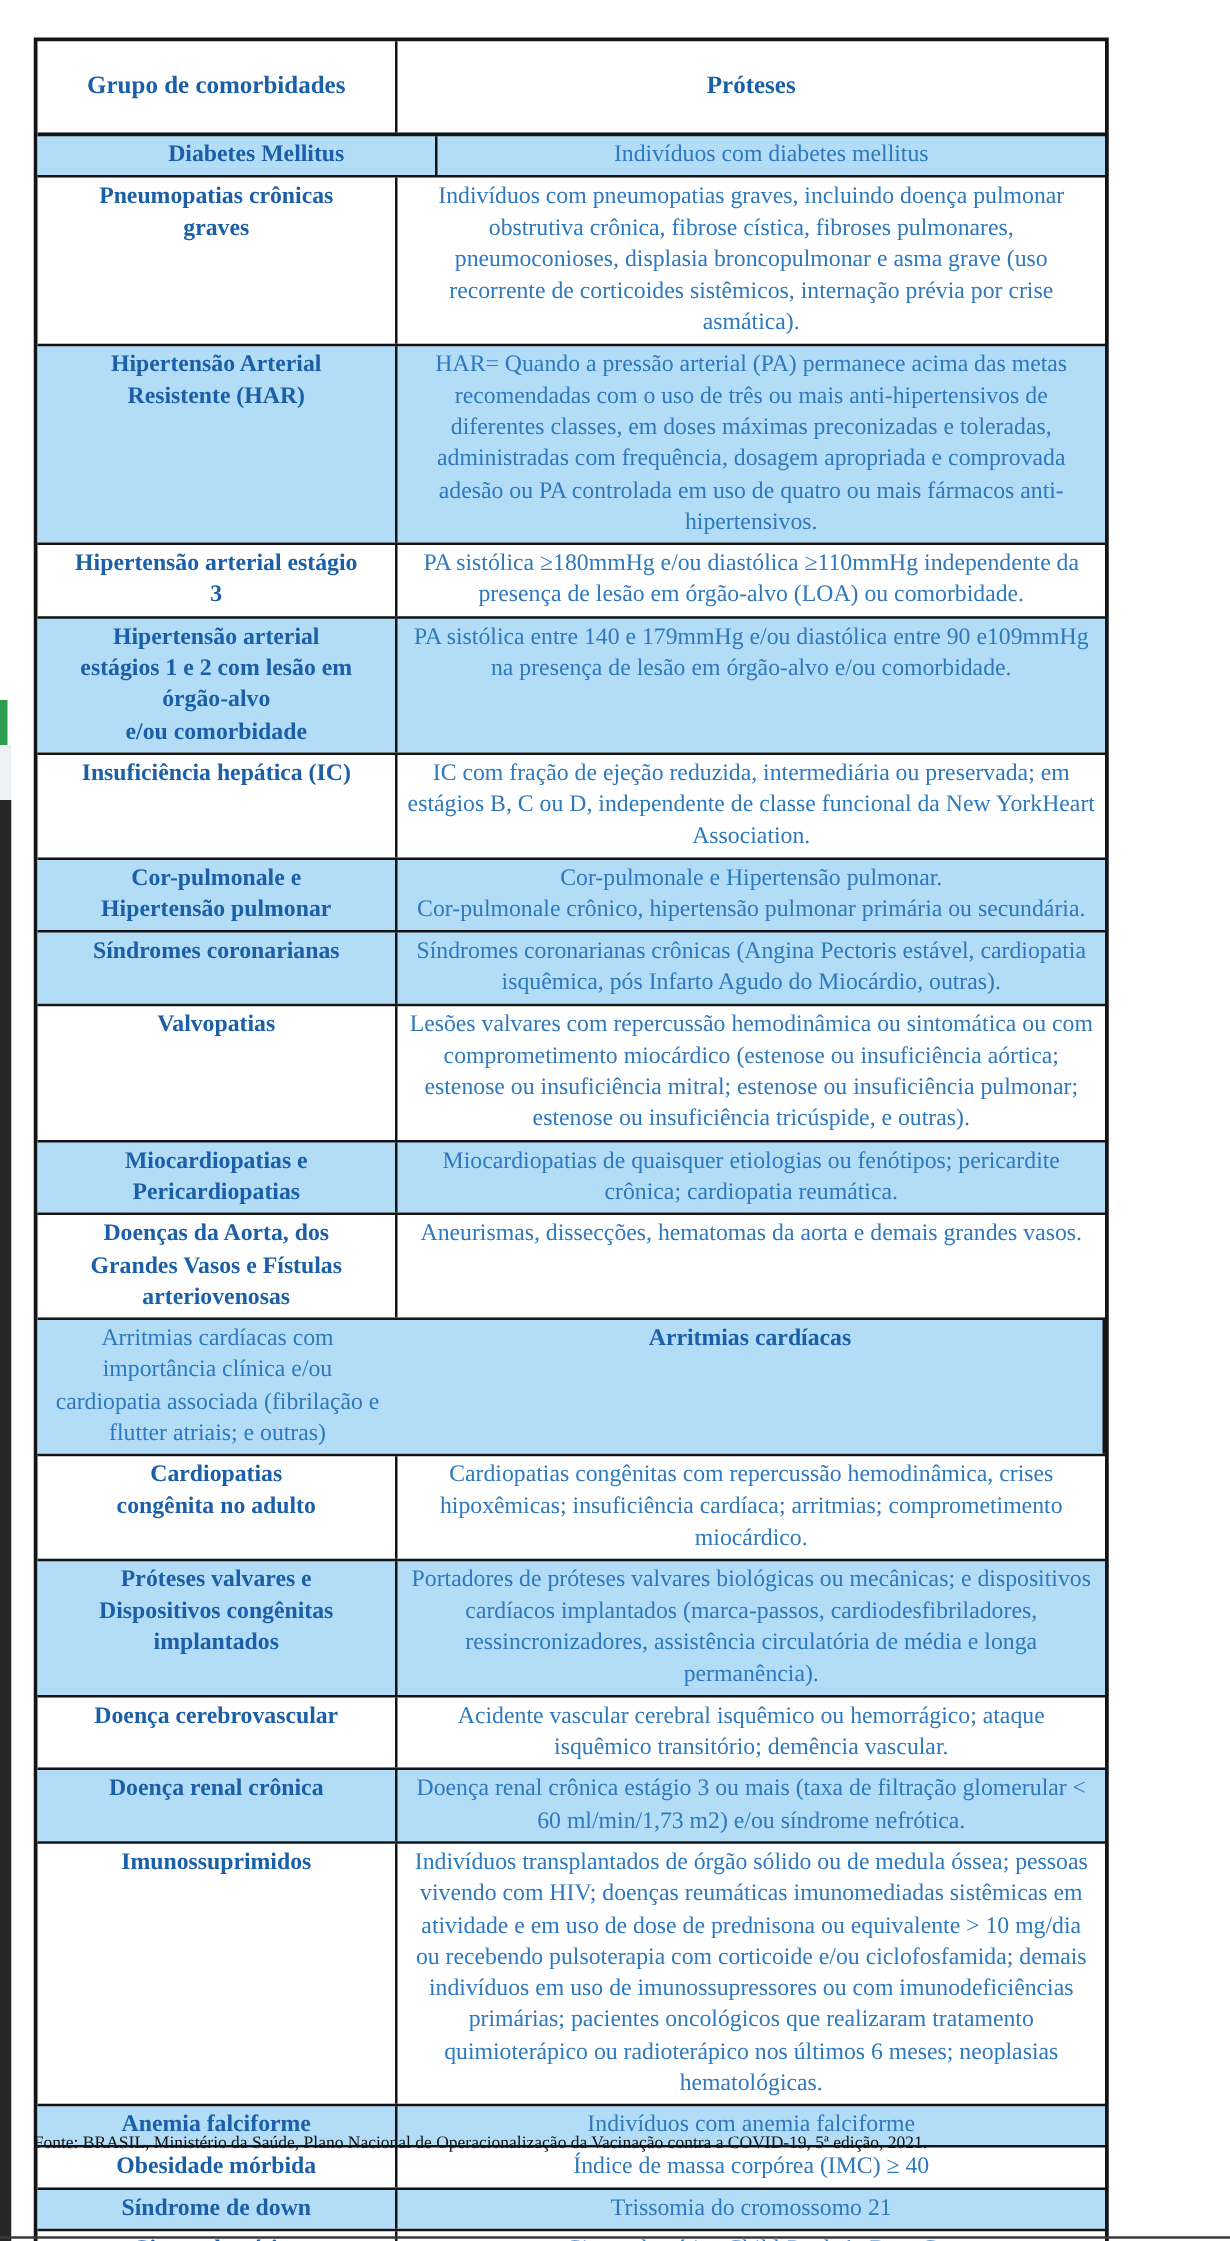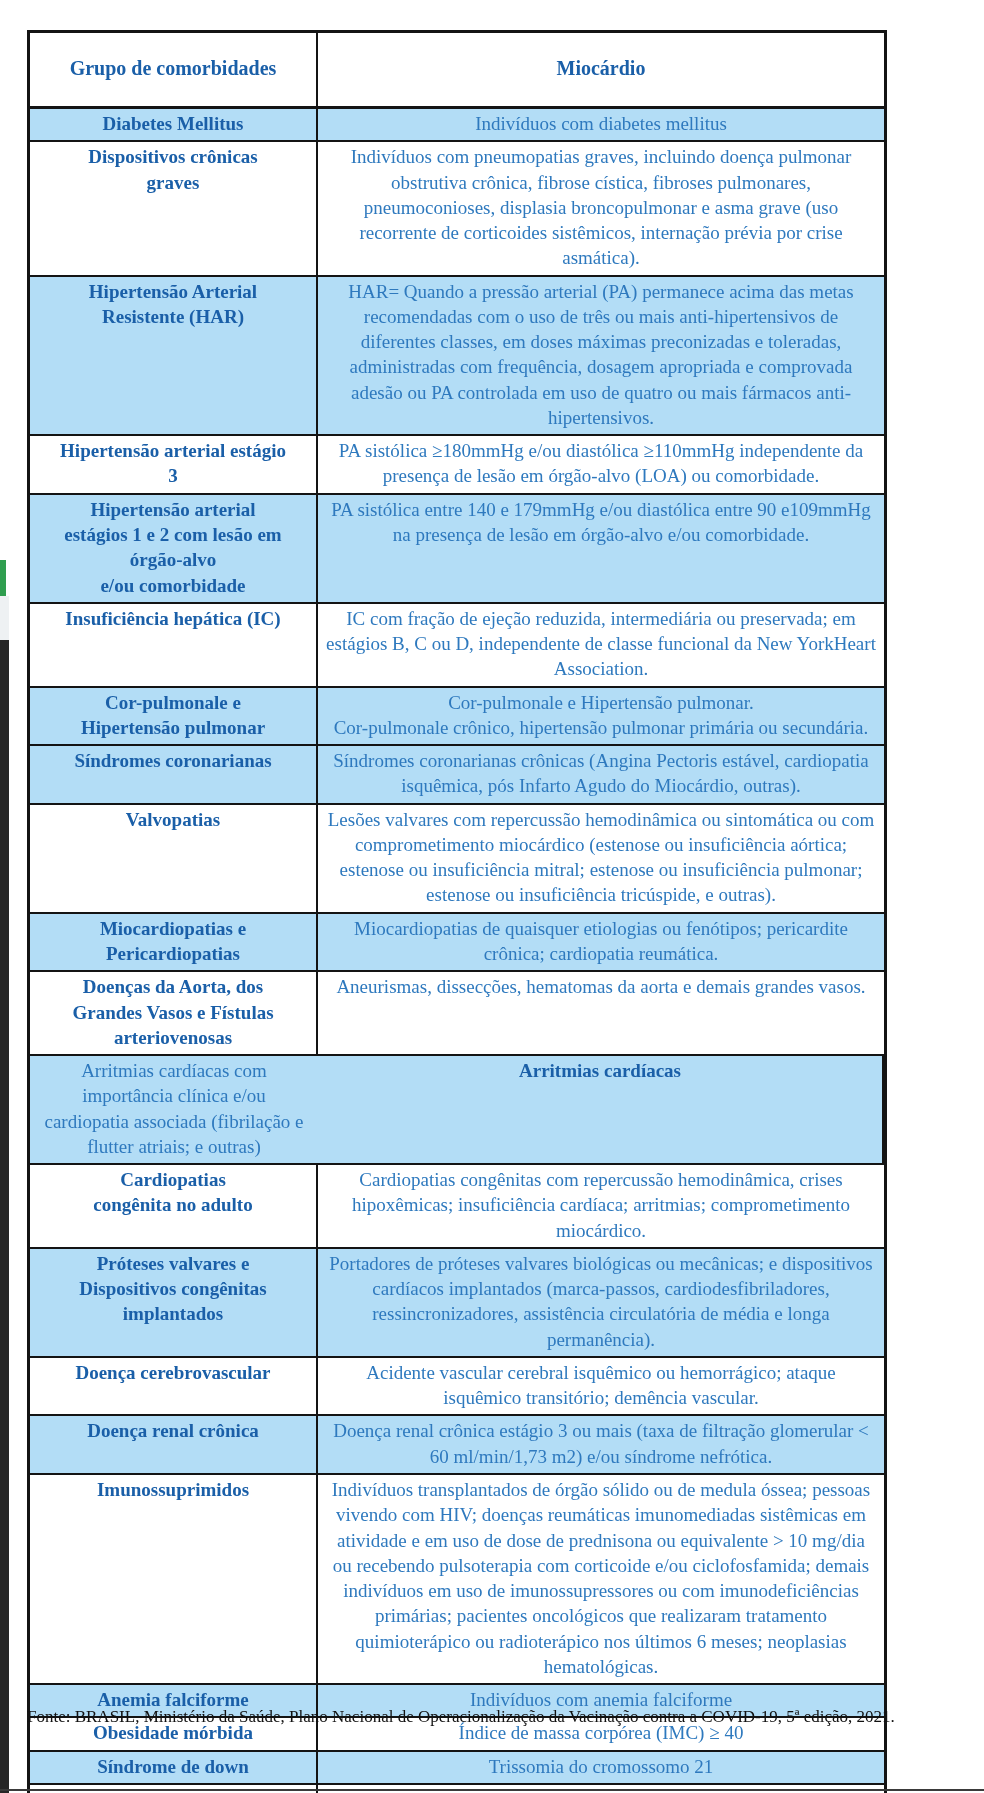--- a/index.html
+++ b/index.html
@@ -24,21 +24,21 @@
     border:3px solid var(--border);
     box-sizing:border-box;
     background:#ffffff;
   }
   .t-row{
     display:grid;
     grid-template-columns:288px 1fr;
     border-top:2px solid var(--border);
   }
   .t-row.header-row{border-top:none;}
-  .t-row.first-body{border-top:3px solid var(--border);}
+  .t-row.first-body{border-top:3px solid var(--border);padding-left:32px;}
   .cell{
     padding:2px 8px 4px 8px;
     text-align:center;
     font-size:19px;
     line-height:1.33;
     white-space:pre-line;
     box-sizing:border-box;
   }
   .group-cell{
     border-right:2px solid var(--border);
@@ -54,46 +54,46 @@
     font-weight:bold;
     color:var(--label);
     font-size:20px;
   }
   .t-row.hl{background:var(--hl);}
   .page-footer{
     position:absolute;
     left:27px;
     width:934px;
     color:var(--footer);
-    font-size:17px;
+    font-size:14px;
     line-height:1.38;
     text-align:left;
   }
   
   .edge-green-dash{position:absolute;left:0;top:560px;width:6px;height:36px;background:#2f9e4f;}
   .edge-light-strip{position:absolute;left:0;top:596px;width:9px;height:44px;background:#eef1f3;}
   .edge-dark-bar{position:absolute;left:0;top:640px;width:9px;height:1153px;background:#262626;}
   .edge-bottom-line{position:absolute;left:0;top:1789px;width:984px;height:2px;background:#3a3a3a;}
 </style>
 </head>
 <body>
 
 <div class="comorbidity-table">
   <div class="t-row header-row">
     <div class="cell group-cell">Grupo de comorbidades</div>
-    <div class="cell desc-cell">Miocárdio</div>
+    <div class="cell desc-cell">Próteses</div>
   </div>
   <div>
   <div class="t-row hl first-body">
     <div class="cell group-cell">Diabetes Mellitus</div>
     <div class="cell desc-cell">Indivíduos com diabetes mellitus</div>
   </div>
 
   <div class="t-row">
-    <div class="cell group-cell">Dispositivos crônicas
+    <div class="cell group-cell">Pneumopatias crônicas
 graves</div>
     <div class="cell desc-cell">Indivíduos com pneumopatias graves, incluindo doença pulmonar obstrutiva crônica, fibrose cística, fibroses pulmonares, pneumoconioses, displasia broncopulmonar e asma grave (uso recorrente de corticoides sistêmicos, internação prévia por crise asmática).</div>
   </div>
 
   <div class="t-row hl">
     <div class="cell group-cell">Hipertensão Arterial
 Resistente (HAR)</div>
     <div class="cell desc-cell">HAR= Quando a pressão arterial (PA) permanece acima das metas recomendadas com o uso de três ou mais anti-hipertensivos de diferentes classes, em doses máximas preconizadas e toleradas, administradas com frequência, dosagem apropriada e comprovada adesão ou PA controlada em uso de quatro ou mais fármacos anti-hipertensivos.</div>
   </div>
 

